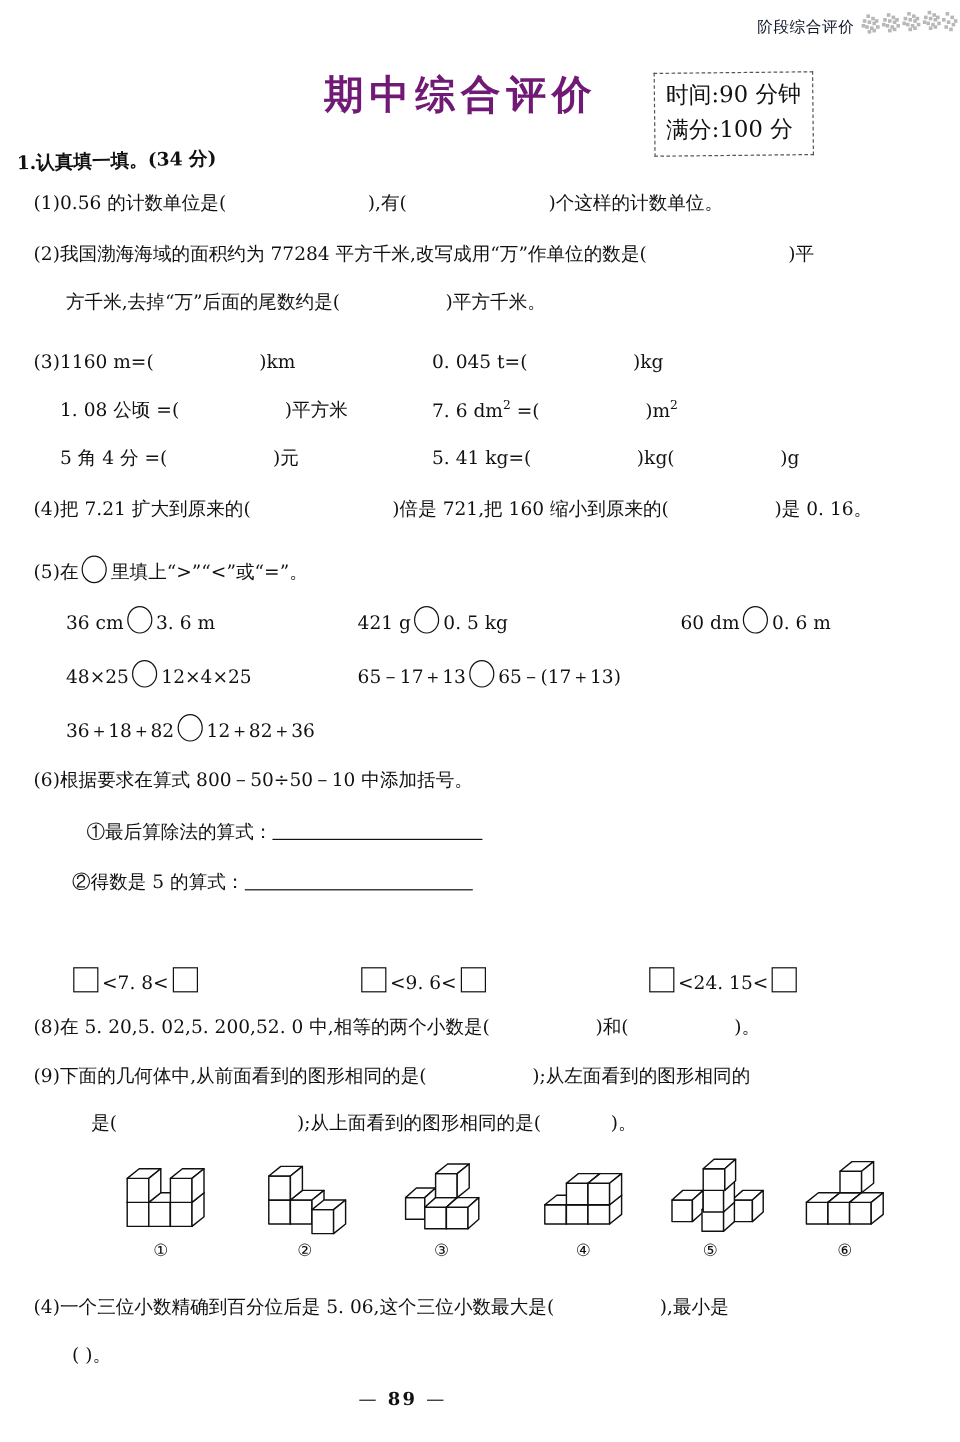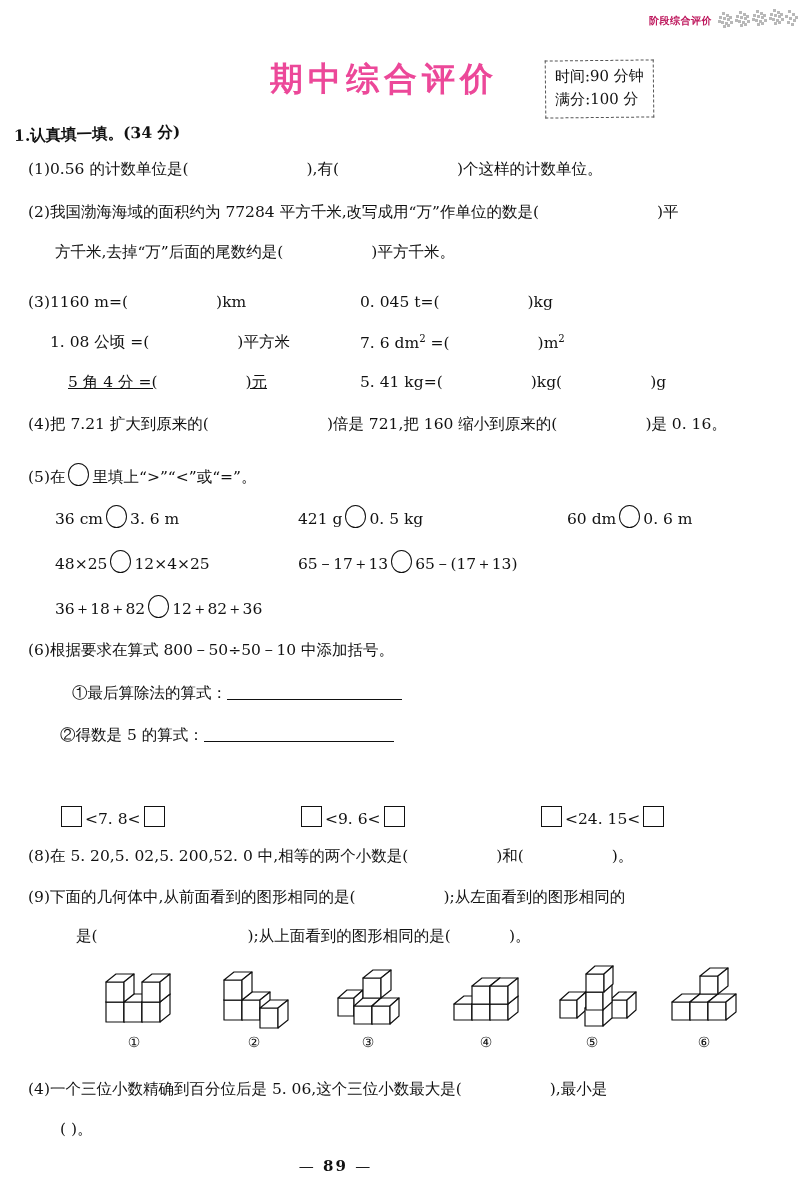--- a/index.html
+++ b/index.html
@@ -11,38 +11,38 @@
     position:relative;
     overflow:hidden;
     -webkit-font-smoothing:antialiased;
   }
   .page{position:relative;width:800px;height:1202px;}
 
   
   .runhead{
     position:absolute;top:14px;right:88px;
     font-family:"DejaVu Sans","Liberation Sans",sans-serif;
-    font-weight:bold;font-size:10px;letter-spacing:.5px;color:#be185d;
+    font-weight:normal;font-size:13px;letter-spacing:.5px;color:#0f172a;
   }
   .ornament{
     position:absolute;top:8px;right:2px;width:82px;height:30px;
     opacity:.62;
   }
 
   .title{
     position:absolute;top:57px;left:0;width:768px;text-align:center;
     font-family:"DejaVu Serif","Liberation Serif",serif;
-    font-weight:bold;font-size:33px;letter-spacing:5px;color:#ec4899;
+    font-weight:bold;font-size:33px;letter-spacing:5px;color:#701a75;
   }
 
   .scorebox{
     position:absolute;top:60px;left:545px;
     border:1px dashed #555;
     padding:4px 9px 5px 9px;
-    font-size:15px;line-height:1.55;
+    font-size:19px;line-height:1.55;
     font-family:"DejaVu Serif","Liberation Serif",serif;
     color:#111;
     transform:rotate(-0.6deg);
   }
 
   
   .sec-head{
     position:absolute;left:14px;top:126px;
     font-size:15.5px;font-weight:bold;
     transform:rotate(-1.4deg);
@@ -208,21 +208,21 @@
     <span>0. 045 t=(</span><span class="blank-md"></span><span>)kg</span>
   </div>
 
   <div class="q" style="left:50px;top:333px;">
     <span>1. 08 公顷 =(</span><span class="blank-md"></span><span>)平方米</span>
   </div>
   <div class="q" style="left:360px;top:333px;">
     <span>7. 6 dm</span><sup>2</sup><span> =(</span><span class="blank-md"></span><span>)m</span><sup>2</sup>
   </div>
 
-  <div class="q" style="left:68px;top:373px;text-decoration:underline;">
+  <div class="q" style="left:50px;top:373px;">
     <span>5 角 4 分 =(</span><span class="blank-md"></span><span>)元</span>
   </div>
   <div class="q" style="left:360px;top:373px;">
     <span>5. 41 kg=(</span><span class="blank-md"></span><span>)kg(</span><span class="blank-md"></span><span>)g</span>
   </div>
 
   <div class="q" style="left:28px;top:415px;">
     <span>(4)</span><span>把 7.21 扩大到原来的(</span><span class="blank-lg"></span><span>)倍是 721,把 160 缩小到原来的(</span><span class="blank-md"></span><span>)是 0. 16。</span>
   </div>
 

